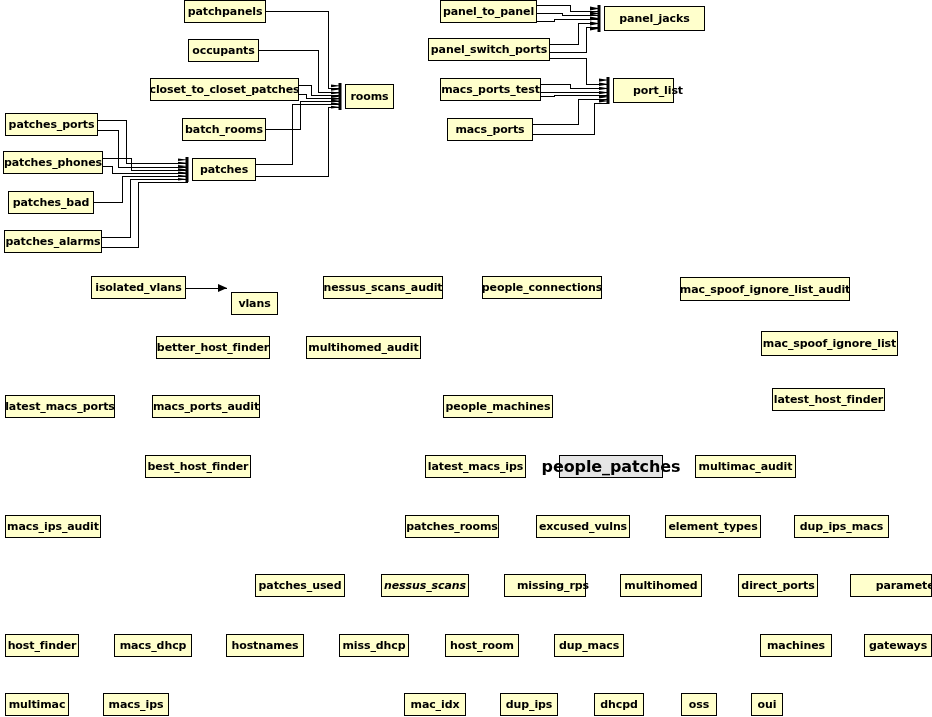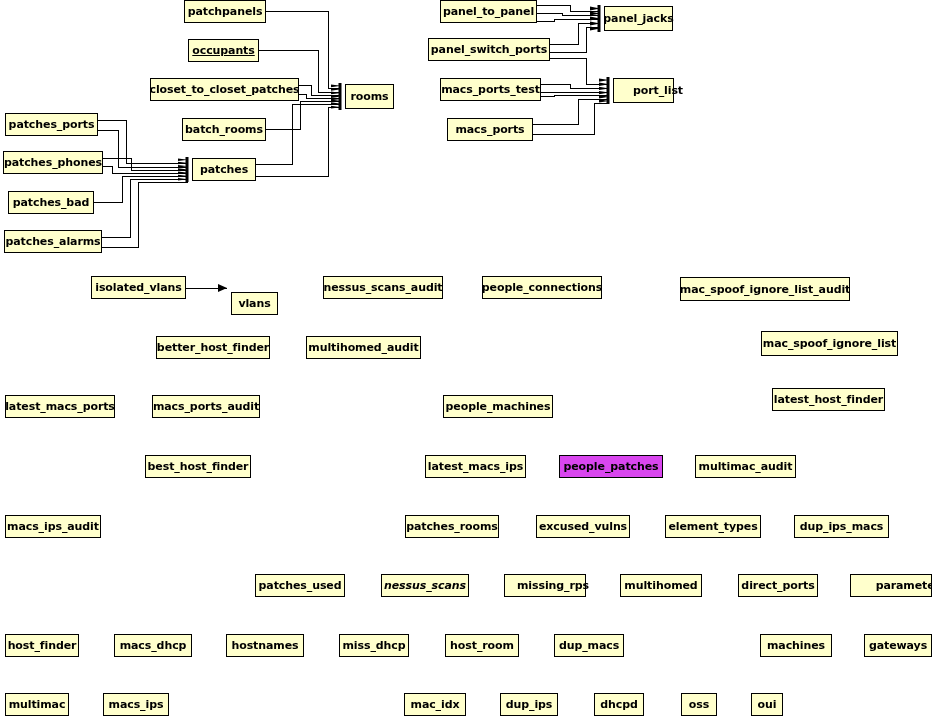--- a/index.html
+++ b/index.html
@@ -97,50 +97,50 @@
         <path d="M 599 99.23333333333335 L 609 100.91666666666667 L 599 102.6 Z" fill="#000000"></path>
         <rect x="606.5" y="77" width="3" height="27" fill="#000000"></rect>
       </g>
       <g>
         <path d="M 218 284 L 227 288 L 218 292 Z" fill="#000000"></path>
       </g>
     </svg>
 
   <div id="nodes">
       <div class="node" style="left: 184px; top: 0px; width: 82px; height: 23px; font-size: 11px; background: rgb(255, 255, 204); border-color: rgb(0, 0, 0);">patchpanels</div>
-      <div class="node" style="left: 188px; top: 39px; width: 71px; height: 23px; font-size: 11px; background: rgb(255, 255, 204); border-color: rgb(0, 0, 0); text-decoration: underline;">occupants</div>
+      <div class="node" style="left: 188px; top: 39px; width: 71px; height: 23px; font-size: 11px; background: rgb(255, 255, 204); border-color: rgb(0, 0, 0);">occupants</div>
       <div class="node" style="left: 150px; top: 78px; width: 149px; height: 23px; font-size: 11px; background: rgb(255, 255, 204); border-color: rgb(0, 0, 0);">closet_to_closet_patches</div>
       <div class="node" style="left: 182px; top: 118px; width: 84px; height: 23px; font-size: 11px; background: rgb(255, 255, 204); border-color: rgb(0, 0, 0);">batch_rooms</div>
       <div class="node" style="left: 345px; top: 84px; width: 49px; height: 25px; font-size: 11px; background: rgb(255, 255, 204); border-color: rgb(0, 0, 0);">rooms</div>
       <div class="node" style="left: 192px; top: 158px; width: 64px; height: 23px; font-size: 11px; background: rgb(255, 255, 204); border-color: rgb(0, 0, 0);">patches</div>
       <div class="node" style="left: 5px; top: 113px; width: 93px; height: 23px; font-size: 11px; background: rgb(255, 255, 204); border-color: rgb(0, 0, 0);">patches_ports</div>
       <div class="node" style="left: 3px; top: 151px; width: 100px; height: 23px; font-size: 11px; background: rgb(255, 255, 204); border-color: rgb(0, 0, 0);">patches_phones</div>
       <div class="node" style="left: 8px; top: 191px; width: 86px; height: 23px; font-size: 11px; background: rgb(255, 255, 204); border-color: rgb(0, 0, 0);">patches_bad</div>
       <div class="node" style="left: 4px; top: 230px; width: 98px; height: 23px; font-size: 11px; background: rgb(255, 255, 204); border-color: rgb(0, 0, 0);">patches_alarms</div>
       <div class="node" style="left: 440px; top: 0px; width: 97px; height: 23px; font-size: 11px; background: rgb(255, 255, 204); border-color: rgb(0, 0, 0);">panel_to_panel</div>
-      <div class="node" style="left: 604px; top: 6px; width: 69px; height: 25px; font-size: 11px; background: rgb(255, 255, 204); border-color: rgb(0, 0, 0);">panel_jacks</div>
+      <div class="node" style="left: 604px; top: 6px; width: 101px; height: 25px; font-size: 11px; background: rgb(255, 255, 204); border-color: rgb(0, 0, 0);">panel_jacks</div>
       <div class="node" style="left: 428px; top: 38px; width: 122px; height: 23px; font-size: 11px; background: rgb(255, 255, 204); border-color: rgb(0, 0, 0);">panel_switch_ports</div>
       <div class="node" style="left: 440px; top: 78px; width: 101px; height: 23px; font-size: 11px; background: rgb(255, 255, 204); border-color: rgb(0, 0, 0);">macs_ports_test</div>
       <div class="node" style="left: 613px; top: 78px; width: 61px; height: 25px; font-size: 11px; background: rgb(255, 255, 204); border-color: rgb(0, 0, 0); padding-left: 29px;">port_list</div>
       <div class="node" style="left: 447px; top: 118px; width: 86px; height: 23px; font-size: 11px; background: rgb(255, 255, 204); border-color: rgb(0, 0, 0);">macs_ports</div>
       <div class="node" style="left: 91px; top: 276px; width: 95px; height: 23px; font-size: 11px; background: rgb(255, 255, 204); border-color: rgb(0, 0, 0);">isolated_vlans</div>
       <div class="node" style="left: 231px; top: 276px; width: 47px; height: 23px; font-size: 11px; background: rgb(255, 255, 204); border-color: rgb(0, 0, 0); margin-top: 16px;">vlans</div>
       <div class="node" style="left: 323px; top: 276px; width: 120px; height: 23px; font-size: 11px; background: rgb(255, 255, 204); border-color: rgb(0, 0, 0);">nessus_scans_audit</div>
       <div class="node" style="left: 482px; top: 276px; width: 120px; height: 23px; font-size: 11px; background: rgb(255, 255, 204); border-color: rgb(0, 0, 0);">people_connections</div>
       <div class="node" style="left: 680px; top: 277px; width: 170px; height: 24px; font-size: 11px; background: rgb(255, 255, 204); border-color: rgb(0, 0, 0);">mac_spoof_ignore_list_audit</div>
       <div class="node" style="left: 156px; top: 336px; width: 114px; height: 23px; font-size: 11px; background: rgb(255, 255, 204); border-color: rgb(0, 0, 0);">better_host_finder</div>
       <div class="node" style="left: 306px; top: 336px; width: 115px; height: 23px; font-size: 11px; background: rgb(255, 255, 204); border-color: rgb(0, 0, 0);">multihomed_audit</div>
       <div class="node" style="left: 761px; top: 331px; width: 137px; height: 25px; font-size: 11px; background: rgb(255, 255, 204); border-color: rgb(0, 0, 0);">mac_spoof_ignore_list</div>
       <div class="node" style="left: 5px; top: 395px; width: 110px; height: 23px; font-size: 11px; background: rgb(255, 255, 204); border-color: rgb(0, 0, 0);">latest_macs_ports</div>
       <div class="node" style="left: 152px; top: 395px; width: 108px; height: 23px; font-size: 11px; background: rgb(255, 255, 204); border-color: rgb(0, 0, 0);">macs_ports_audit</div>
       <div class="node" style="left: 443px; top: 395px; width: 110px; height: 23px; font-size: 11px; background: rgb(255, 255, 204); border-color: rgb(0, 0, 0);">people_machines</div>
       <div class="node" style="left: 772px; top: 388px; width: 113px; height: 23px; font-size: 11px; background: rgb(255, 255, 204); border-color: rgb(0, 0, 0);">latest_host_finder</div>
       <div class="node" style="left: 145px; top: 455px; width: 106px; height: 23px; font-size: 11px; background: rgb(255, 255, 204); border-color: rgb(0, 0, 0);">best_host_finder</div>
       <div class="node" style="left: 425px; top: 455px; width: 101px; height: 23px; font-size: 11px; background: rgb(255, 255, 204); border-color: rgb(0, 0, 0);">latest_macs_ips</div>
-      <div class="node" style="left: 559px; top: 455px; width: 104px; height: 23px; font-size: 11px; background: #d946ef; border-color: rgb(0, 0, 0);">people_patches</div>
+      <div class="node" style="left: 559px; top: 455px; width: 104px; height: 23px; font-size: 16px; background: #e5e5e5; border-color: rgb(0, 0, 0);">people_patches</div>
       <div class="node" style="left: 695px; top: 455px; width: 101px; height: 23px; font-size: 11px; background: rgb(255, 255, 204); border-color: rgb(0, 0, 0);">multimac_audit</div>
       <div class="node" style="left: 5px; top: 515px; width: 96px; height: 23px; font-size: 11px; background: rgb(255, 255, 204); border-color: rgb(0, 0, 0);">macs_ips_audit</div>
       <div class="node" style="left: 405px; top: 515px; width: 94px; height: 23px; font-size: 11px; background: rgb(255, 255, 204); border-color: rgb(0, 0, 0);">patches_rooms</div>
       <div class="node" style="left: 536px; top: 515px; width: 94px; height: 23px; font-size: 11px; background: rgb(255, 255, 204); border-color: rgb(0, 0, 0);">excused_vulns</div>
       <div class="node" style="left: 665px; top: 515px; width: 96px; height: 23px; font-size: 11px; background: rgb(255, 255, 204); border-color: rgb(0, 0, 0);">element_types</div>
       <div class="node" style="left: 794px; top: 515px; width: 95px; height: 23px; font-size: 11px; background: rgb(255, 255, 204); border-color: rgb(0, 0, 0);">dup_ips_macs</div>
       <div class="node" style="left: 255px; top: 574px; width: 90px; height: 23px; font-size: 11px; background: rgb(255, 255, 204); border-color: rgb(0, 0, 0);">patches_used</div>
       <div class="node" style="left: 381px; top: 574px; width: 88px; height: 23px; font-size: 11px; background: rgb(255, 255, 204); border-color: rgb(0, 0, 0); font-style: italic;">nessus_scans</div>
       <div class="node" style="left: 504px; top: 574px; width: 82px; height: 23px; font-size: 11px; background: rgb(255, 255, 204); border-color: rgb(0, 0, 0); padding-left: 16px;">missing_rps</div>
       <div class="node" style="left: 620px; top: 574px; width: 82px; height: 23px; font-size: 11px; background: rgb(255, 255, 204); border-color: rgb(0, 0, 0);">multihomed</div>

